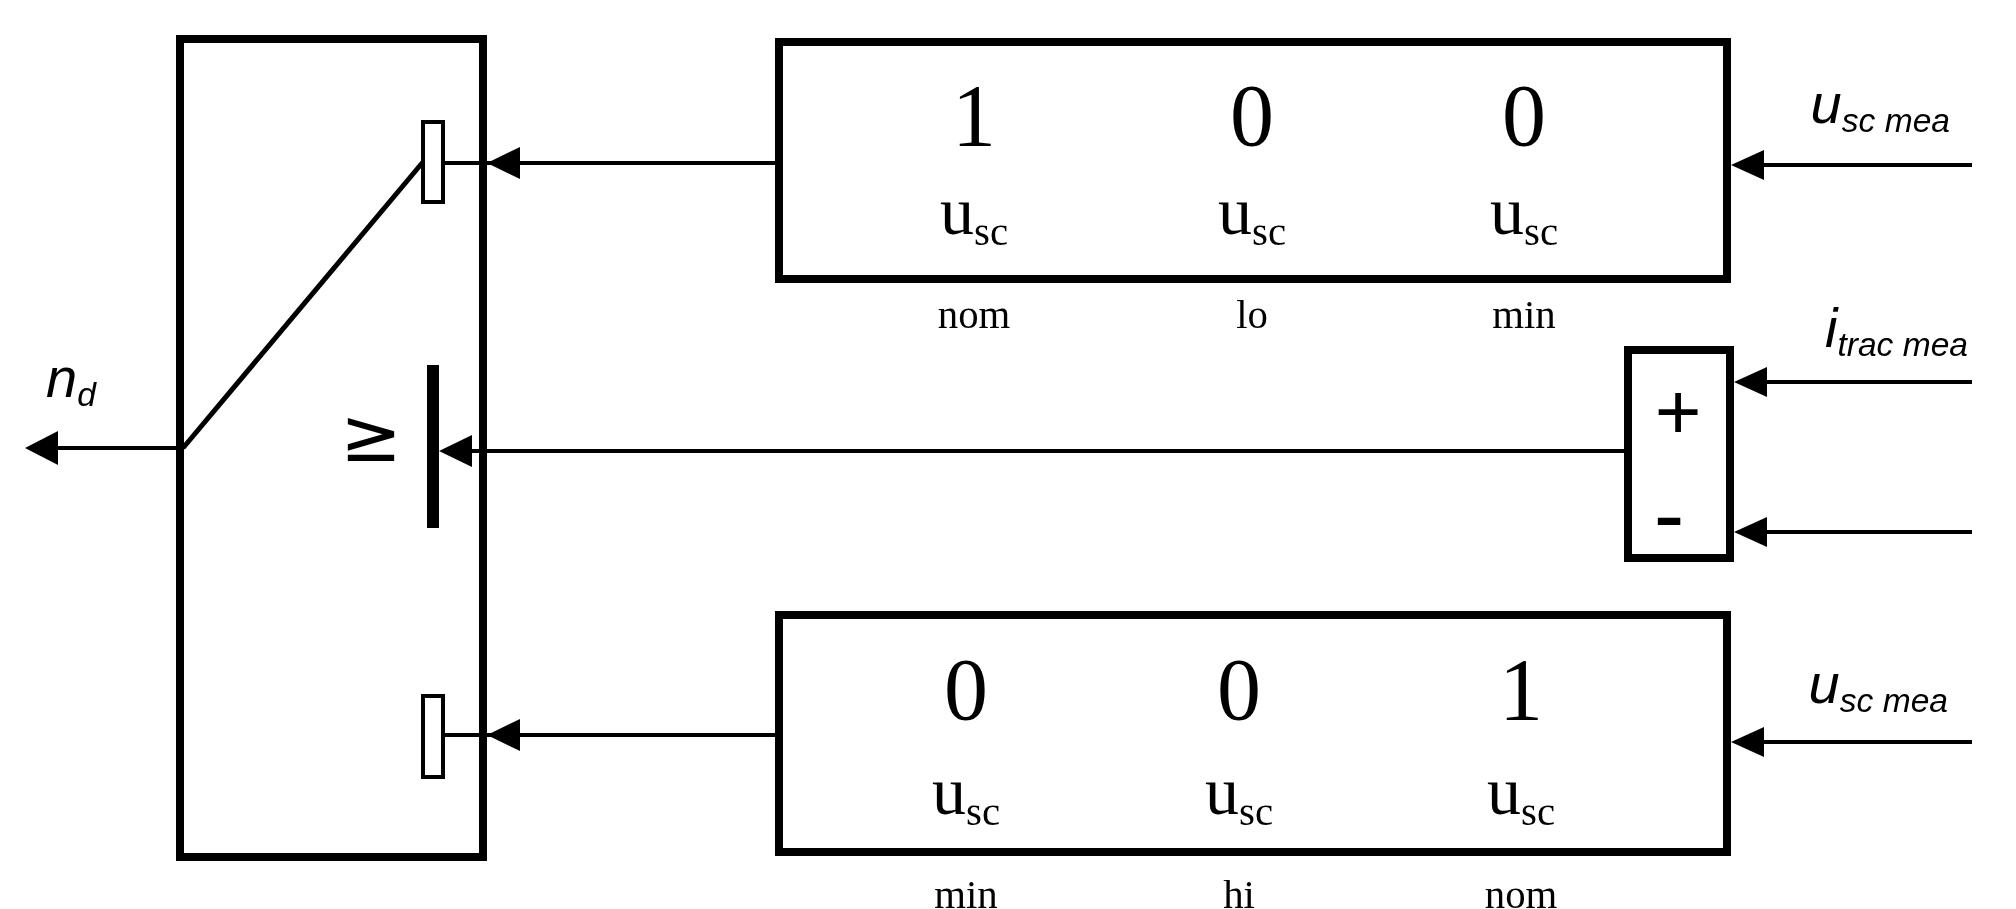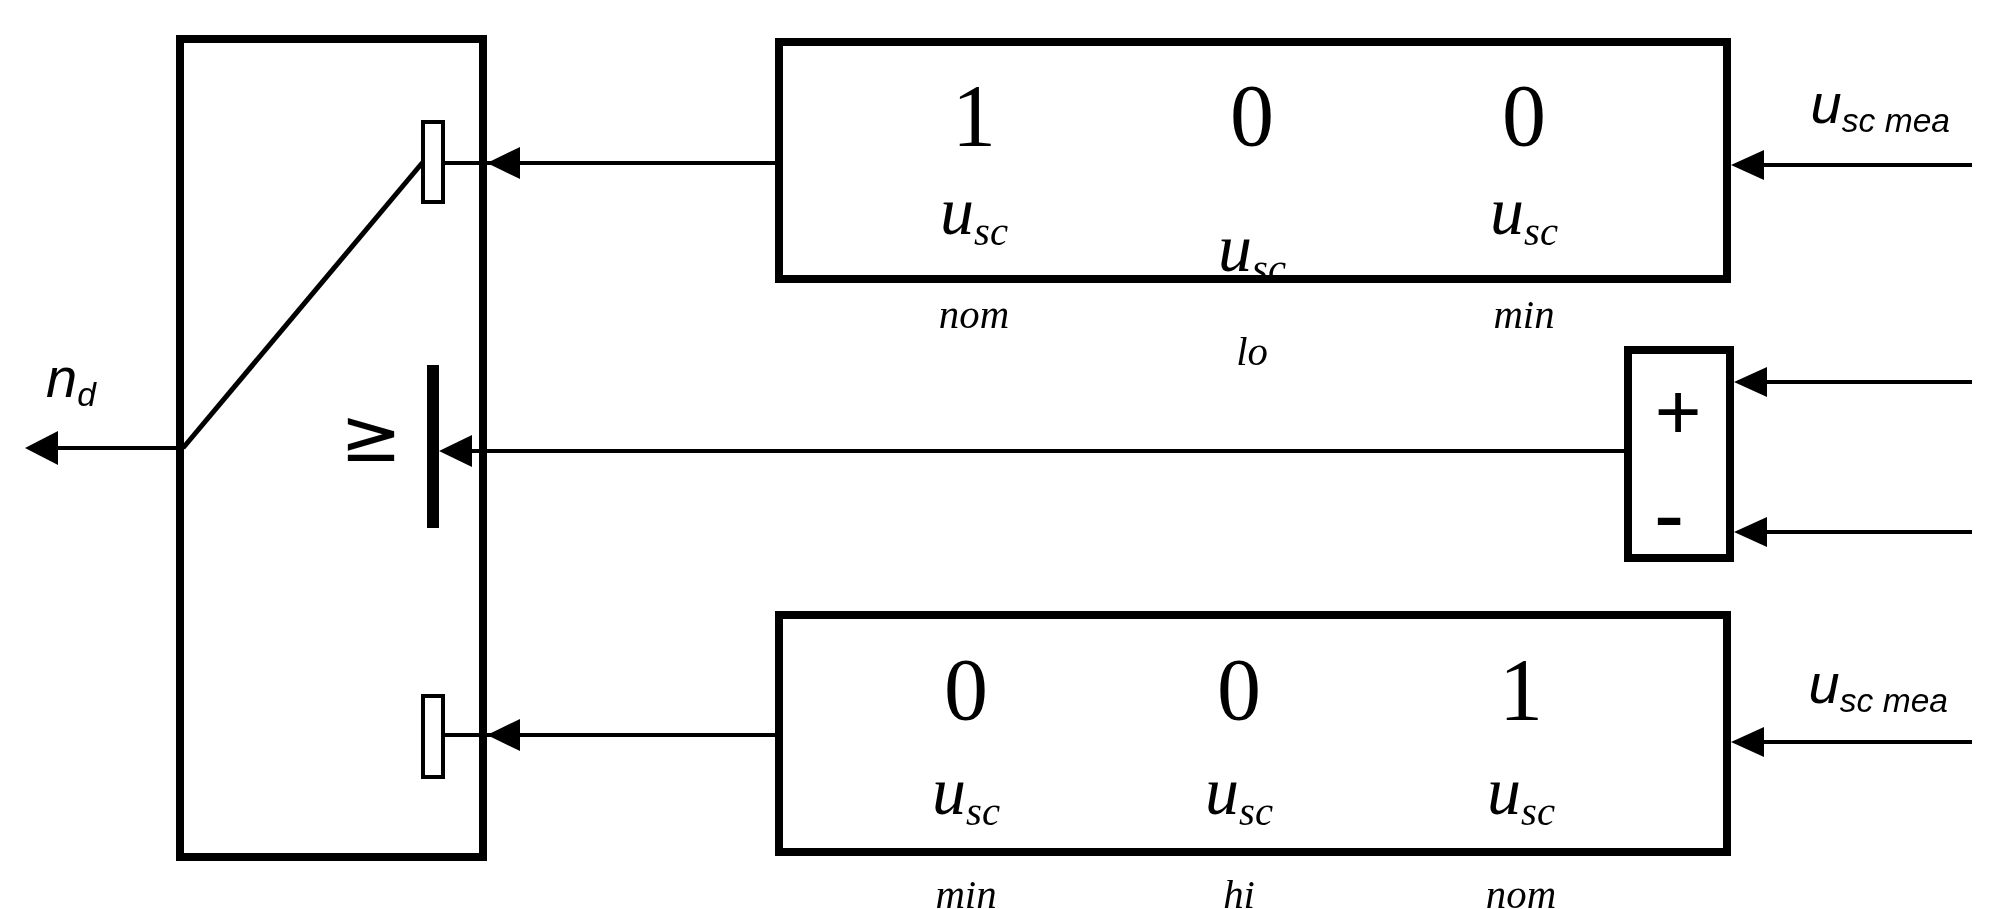--- a/index.html
+++ b/index.html
@@ -12,21 +12,21 @@
   #wires { position:absolute; left:0; top:0; width:2016px; height:909px; }
 
   .lbl { position:absolute; line-height:1; white-space:nowrap; }
 
   
   .sig { font-family:"Liberation Sans", sans-serif; font-style:italic; font-size:56px; }
   .sig .sub { font-size:0.6em; vertical-align:-0.28em; }
   .right-align { text-align:left; }
 
   
-  .mathvar { font-family:"Liberation Serif", serif; font-style:italic; font-size:68px; }
+  .mathvar { font-family:"Liberation Serif", serif; font-size:68px; }
   .mathvar .sub { font-size:0.6em; vertical-align:-0.28em; }
 
   
   .val { font-family:"Liberation Serif", serif; font-size:88px; }
 
   .col { position:absolute; transform:translateX(-50%); text-align:center; }
 
   .geq { font-family:"DejaVu Sans", sans-serif; font-size:74px; }
   .plus  { font-family:"Liberation Sans", sans-serif; font-size:80px; transform:translate(-50%,-50%); }
   .minus { font-family:"Liberation Sans", sans-serif; font-size:92px; transform:translate(-50%,-50%); }
@@ -89,21 +89,21 @@
   <div class="ctr minus" style="left:1669px; top:514px;">-</div>
 
   <div class="col" style="left:974px; top:0;">
     <div class="val" style="position:absolute; left:50%; transform:translateX(-50%); top:65px;">1</div>
     <div class="mathvar" style="position:absolute; left:50%; transform:translateX(-50%); top:172px;">
       <span>u</span><span class="sub">sc nom</span>
     </div>
   </div>
   <div class="col" style="left:1252px; top:0;">
     <div class="val" style="position:absolute; left:50%; transform:translateX(-50%); top:65px;">0</div>
-    <div class="mathvar" style="position:absolute; left:50%; transform:translateX(-50%); top:172px;margin-top:37px;">
+    <div class="mathvar" style="position:absolute; left:50%; transform:translateX(-50%); top:172px;">
       <span>u</span><span class="sub">sc lo</span>
     </div>
   </div>
   <div class="col" style="left:1524px; top:0;">
     <div class="val" style="position:absolute; left:50%; transform:translateX(-50%); top:65px;">0</div>
     <div class="mathvar" style="position:absolute; left:50%; transform:translateX(-50%); top:172px;">
       <span>u</span><span class="sub">sc min</span>
     </div>
   </div>
 
@@ -122,17 +122,20 @@
   <div class="col" style="left:1521px; top:0;">
     <div class="val" style="position:absolute; left:50%; transform:translateX(-50%); top:639px;">1</div>
     <div class="mathvar" style="position:absolute; left:50%; transform:translateX(-50%); top:752px;">
       <span>u</span><span class="sub">sc nom</span>
     </div>
   </div>
 
   <div class="lbl sig right-align" style="right:66px; top:76px;">
     <span>u</span><span class="sub">sc mea</span>
   </div>
+  <div class="lbl sig right-align" style="right:48px; top:300px;">
+    <span>i</span><span class="sub">trac mea</span>
+  </div>
   <div class="lbl sig right-align" style="right:68px; top:656px;">
     <span>u</span><span class="sub">sc mea</span>
   </div>
 
 </div>
 
 </body></html>

